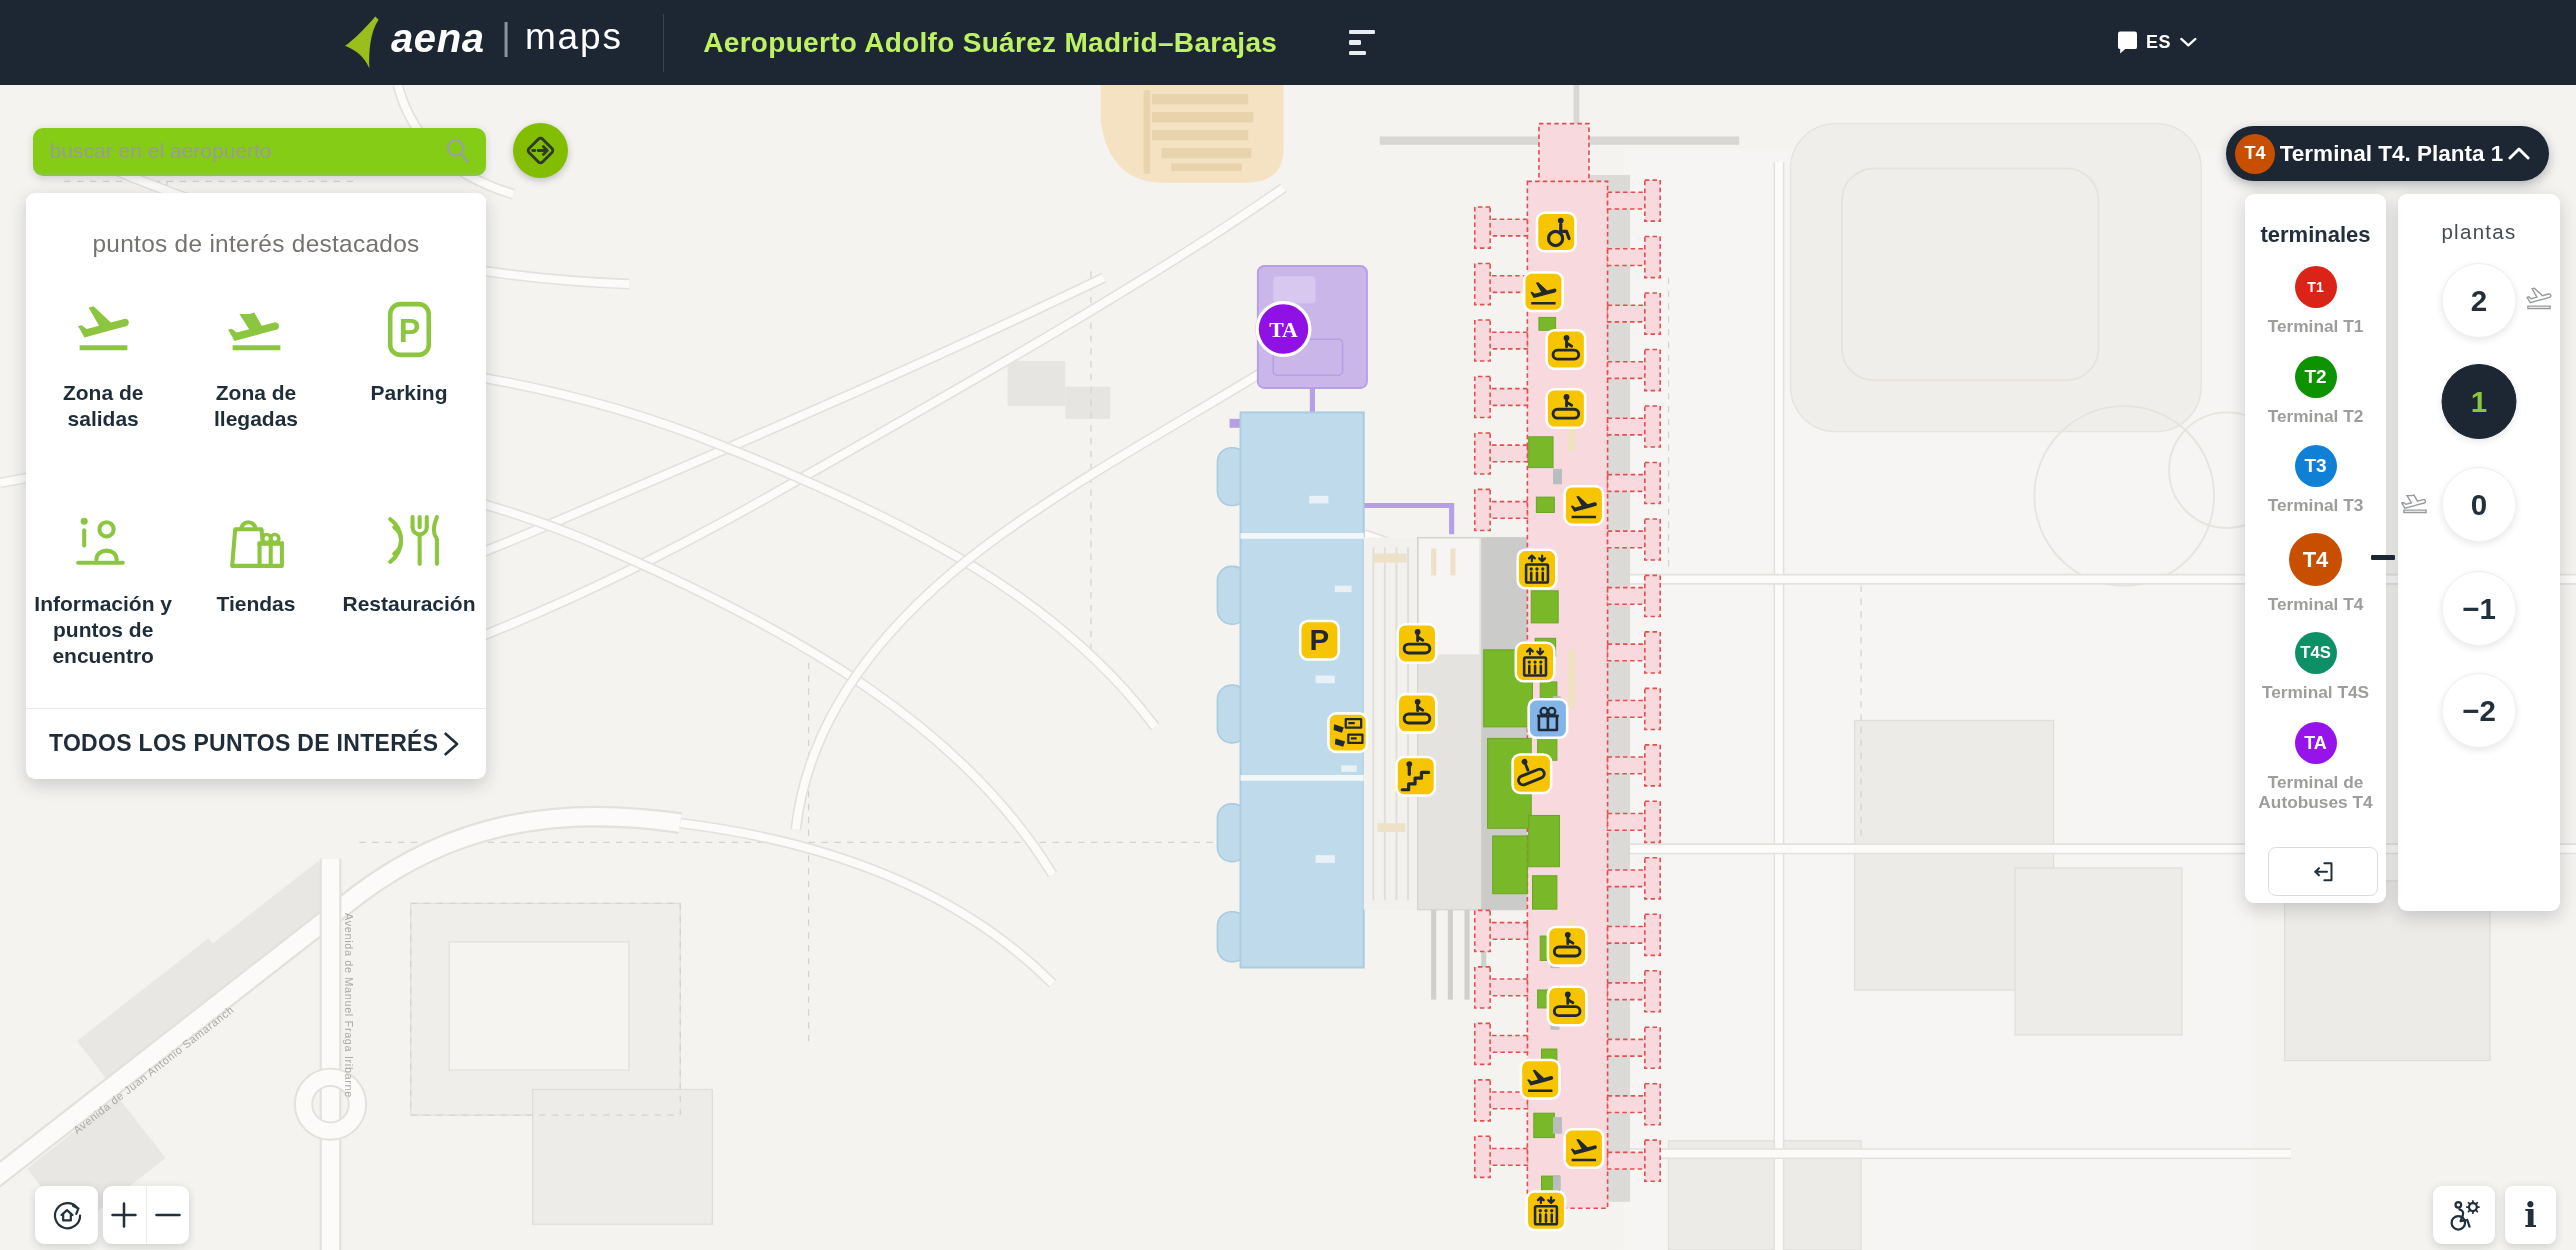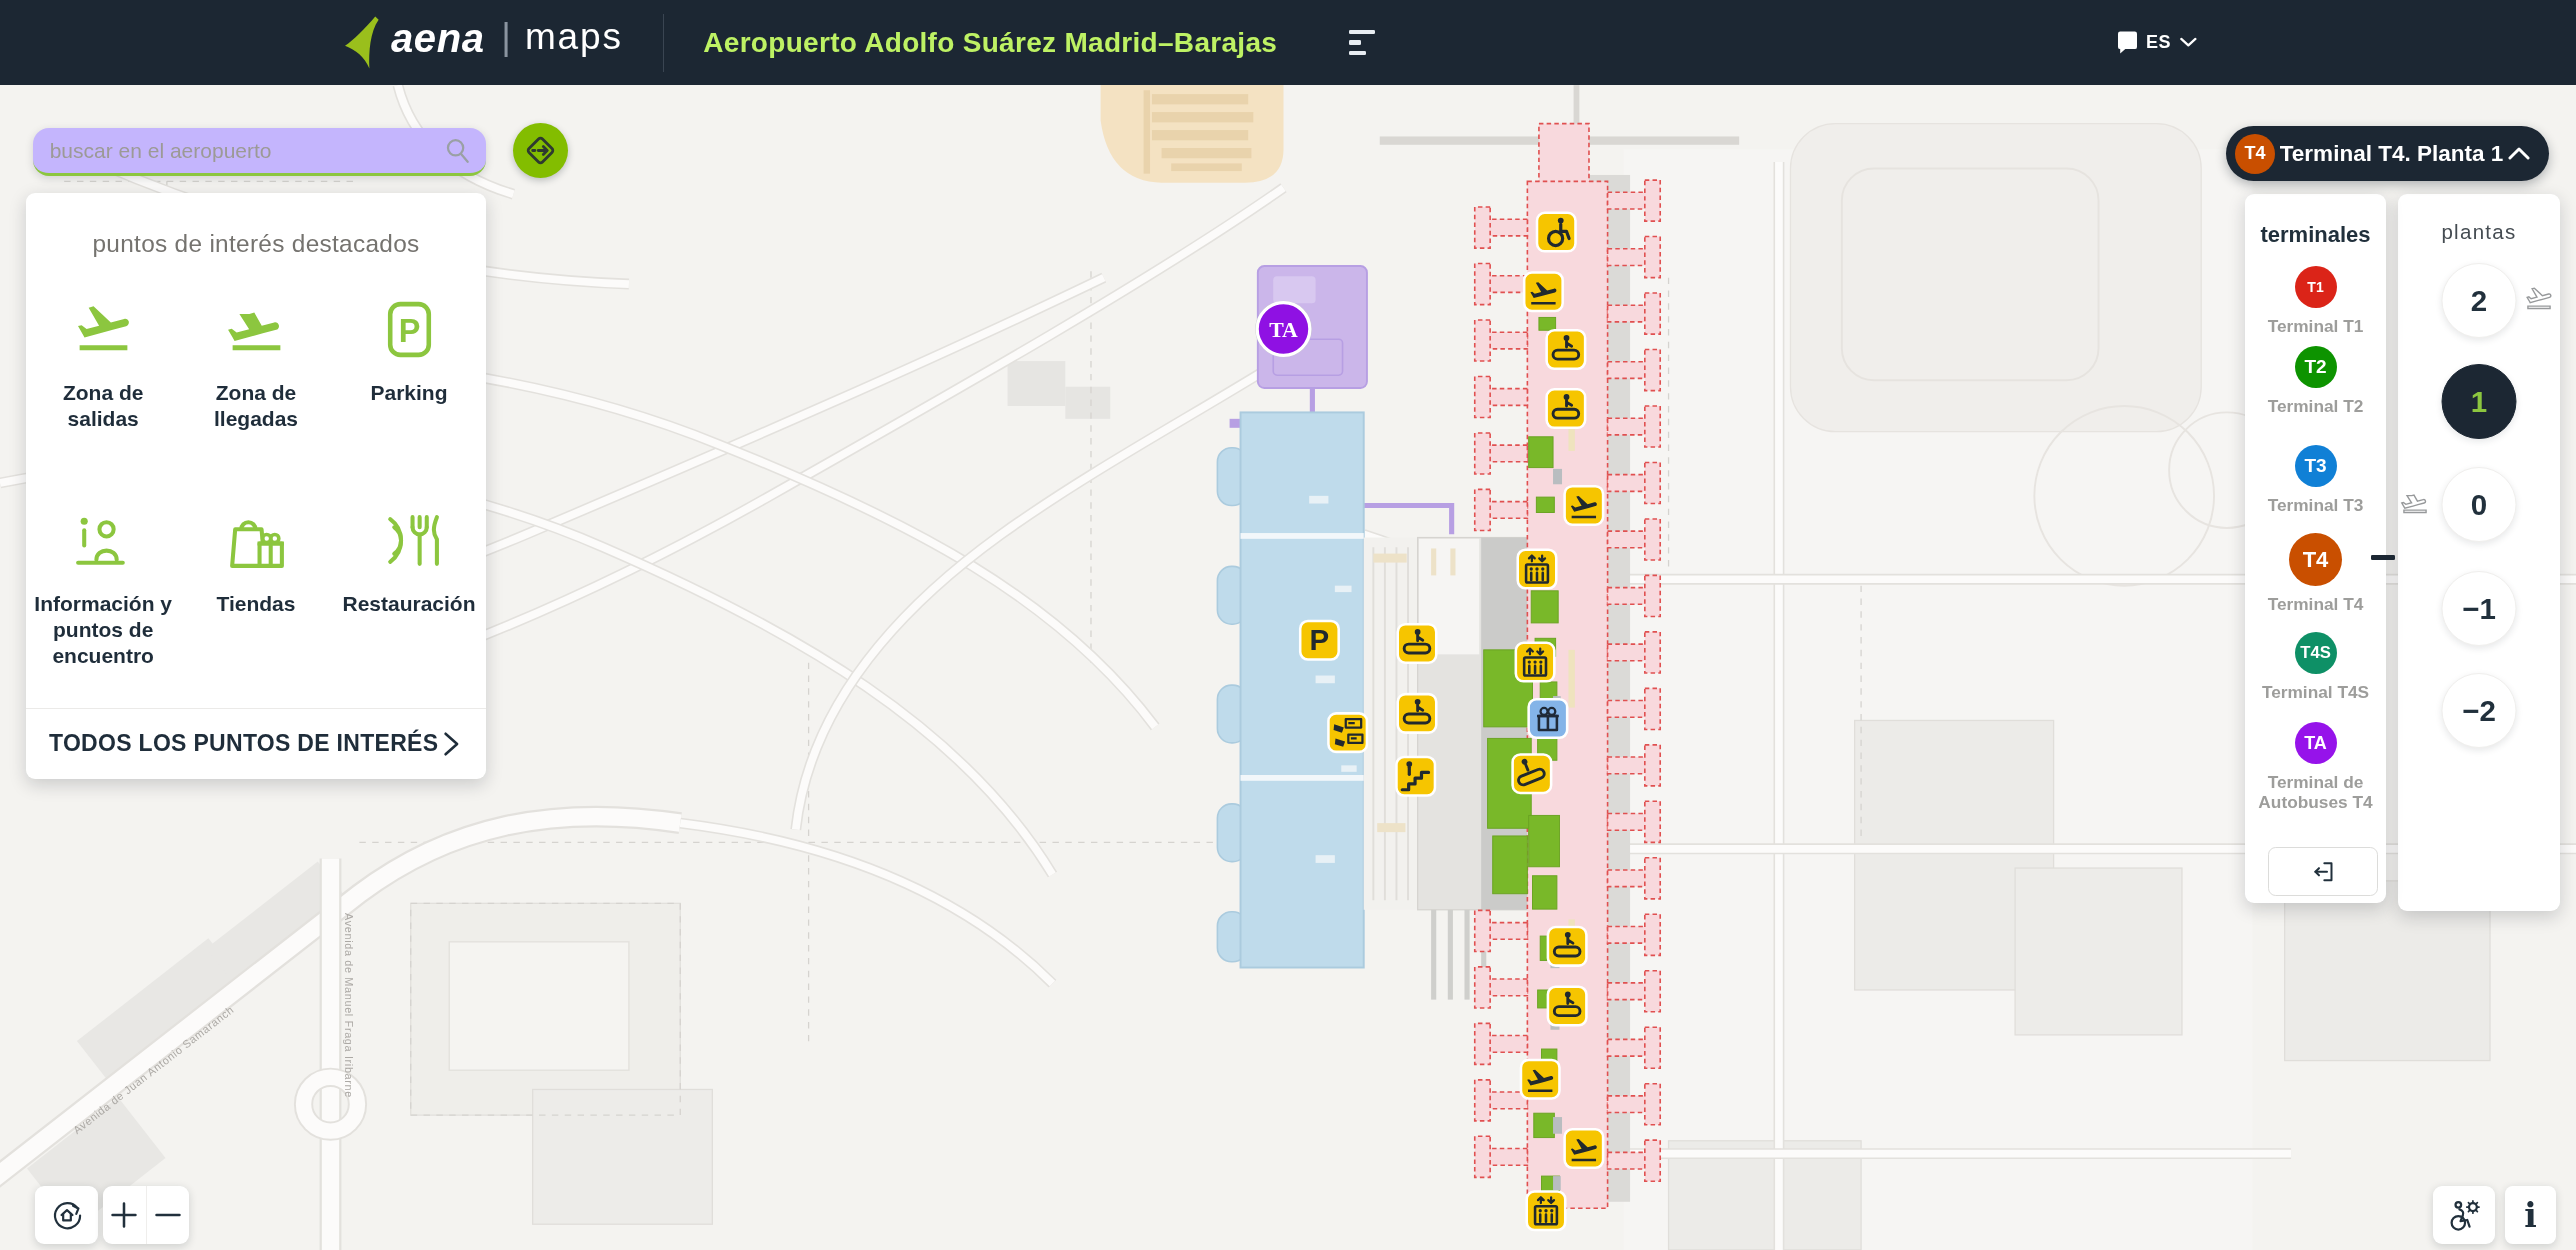--- a/index.html
+++ b/index.html
@@ -18,21 +18,21 @@
   .logo-maps{color:#fff;font-size:37px;font-weight:300;letter-spacing:1.9px;}
   .hdr-divider{width:1.3px;height:58px;background:#3a4552;margin:0 39px 0 40px;}
   .hdr-title{color:#bef264;font-size:28px;font-weight:bold;letter-spacing:0.3px;}
   .menu-icon{margin-left:72px;display:flex;flex-direction:column;gap:5.8px;cursor:pointer;}
   .menu-icon span{display:block;height:4.5px;background:#E8EDF2;border-radius:1.3px;}
   .lang{position:absolute;left:2118px;top:0;height:85px;display:flex;align-items:center;gap:9px;color:#fff;cursor:pointer;}
   .lang-code{font-size:18px;font-weight:bold;letter-spacing:0.6px;}
   
   .card{background:#fff;border-radius:9px;box-shadow:0 5.1px 16.7px rgba(20,30,40,.18);}
   
-  #searchbox{left:33px;top:128px;width:453px;height:45px;background:#c4b5fd;border-radius:16px;
+  #searchbox{left:33px;top:128px;width:453px;height:45px;background:#84cc16;border-radius:10px;
     box-shadow:0 2.6px 9px rgba(20,30,40,.15);border-bottom:3.2px solid #8CC63F;display:flex;align-items:center;z-index:30;}
   #searchbox input{flex:1;border:none;outline:none;background:transparent;font-family:inherit;
     font-size:21px;color:#3a3a3a;padding:0 13px 0 16.7px;}
   #searchbox input::placeholder{color:#9C9A96;}
   .search-ic{margin-right:15.4px;flex:0 0 auto;}
   
   #dirbtn{left:513px;top:123px;width:55px;height:55px;border-radius:50%;background:#83BD00;
     box-shadow:0 2.6px 7.7px rgba(20,30,40,.25);display:flex;align-items:center;justify-content:center;z-index:30;cursor:pointer;}
   
   #poipanel{left:26px;top:193px;width:460px;height:586px;z-index:29;}
@@ -553,21 +553,21 @@
   </svg>
 </div>
 
 <div id="termcard" class="abs card">
   <div class="term-heading">terminales</div>
 
   <div class="term-item" style="top:72px;">
     <div class="term-badge" style="width:42px;height:42px;background:#DB2418;font-size:14px;">T1</div>
     <div class="term-label">Terminal T1</div>
   </div>
-  <div class="term-item" style="top:152px;">
+  <div class="term-item" style="top:162px;">
     <div class="term-badge" style="width:42px;height:42px;background:#0D9300;font-size:19px;">T2</div>
     <div class="term-label">Terminal T2</div>
   </div>
   <div class="term-item" style="top:251px;">
     <div class="term-badge" style="width:42px;height:42px;background:#1080D6;font-size:19px;">T3</div>
     <div class="term-label">Terminal T3</div>
   </div>
   <div class="term-item" style="top:339px;">
     <div class="term-badge" style="width:53px;height:53px;background:#C94F00;font-size:22px;">T4</div>
     <div class="term-label">Terminal T4</div>

